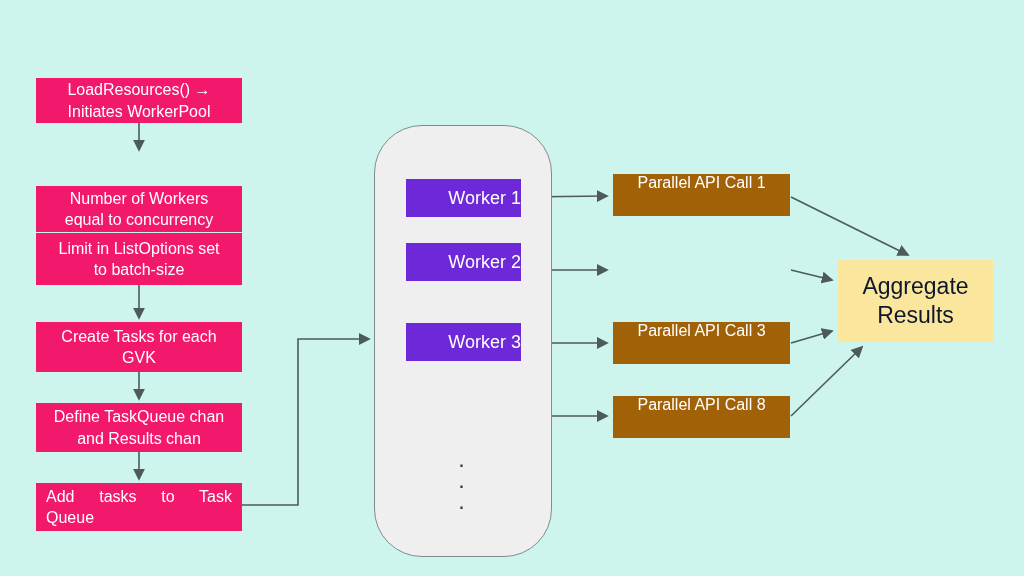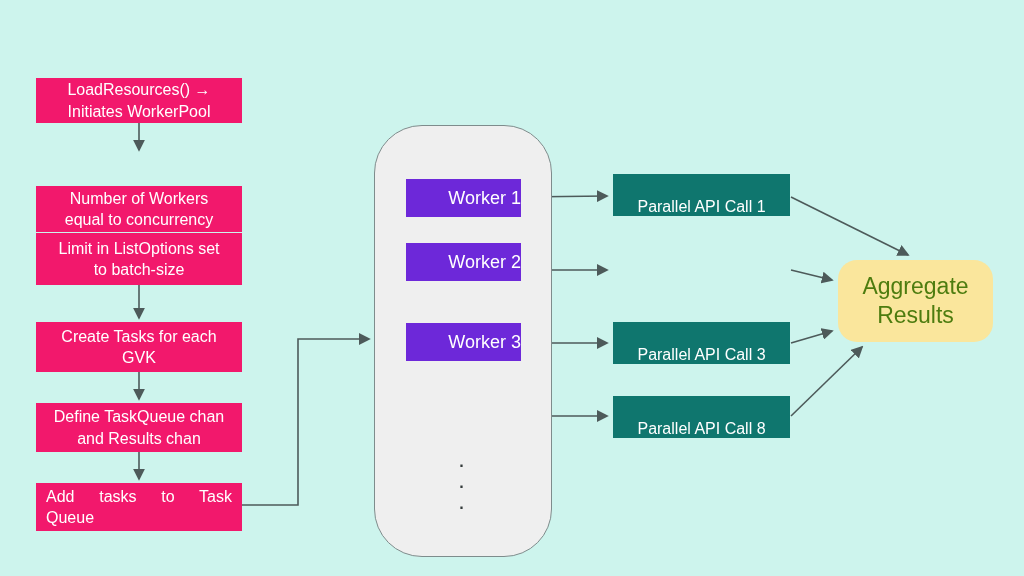--- a/index.html
+++ b/index.html
@@ -47,34 +47,34 @@
   .wk3{top:323px;}
   .wk4{top:395px;}
   .dots{
     position:absolute;left:450px;top:455px;width:24px;
     text-align:center;color:#333a3a;font-size:16px;font-weight:bold;
     line-height:21px;white-space:pre-line;
   }
   
   .api{
     position:absolute;left:613px;width:177px;height:42px;
-    background:#0f766e;color:#ffffff;
-    display:flex;align-items:flex-end;justify-content:center;
+    background:#a16207;color:#ffffff;
+    display:flex;align-items:flex-start;justify-content:center;
     font-size:16px;
   }
   .api1{top:174px;}
   .api2{top:249px;}
   .api3{top:322px;}
   .api4{top:396px;}
   
   .aggregate{
     position:absolute;left:838px;top:260px;width:155px;height:82px;
-    background:#FAE69C;color:#4d7c0f;
+    background:#FAE69C;color:#0f172a;
     display:flex;align-items:center;justify-content:center;
-    font-size:23px;line-height:1.25;border-radius:19px;
+    font-size:23px;line-height:1.25;
   }
   .aggregate span{text-align:center;white-space:pre-line;}
 </style>
 </head>
 <body>
 
 <div class="stage">
 
 
   <svg class="arrows" viewBox="0 0 1024 576" xmlns="http://www.w3.org/2000/svg">

